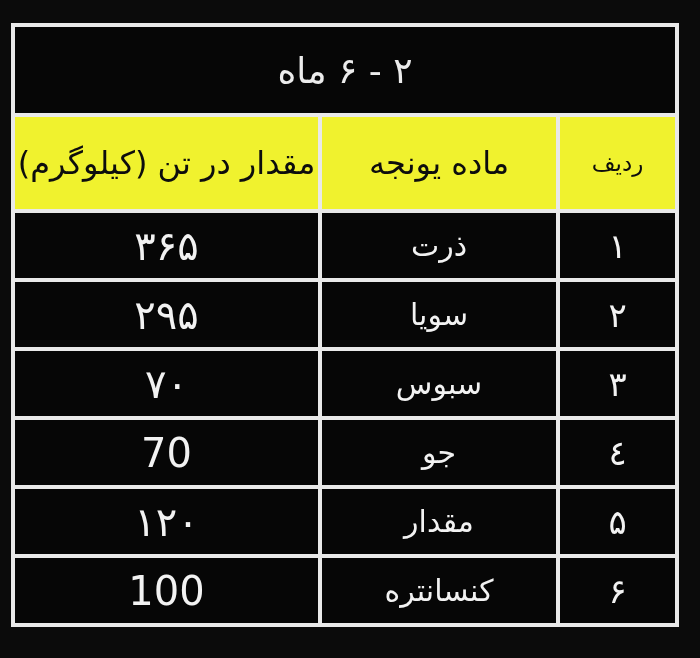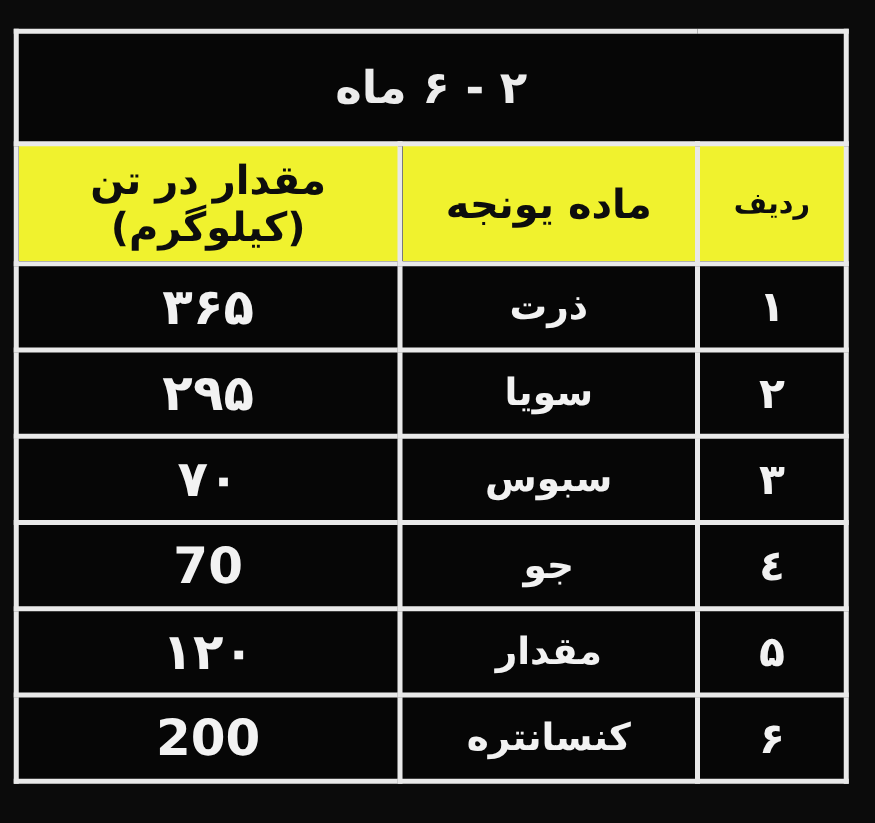--- a/index.html
+++ b/index.html
@@ -31,21 +31,21 @@
     width: 664px;
     height: 602px;
     border-collapse: collapse;
     table-layout: fixed;
     direction: rtl;
   }
   table.feed-table td, table.feed-table th {
     border: 4px solid var(--border-white);
     text-align: center;
     vertical-align: middle;
-    font-weight: bold;
+    font-weight: normal;
     overflow: hidden;
   }
   .title-cell {
     background: var(--cell-black);
     color: var(--title-text);
     font-size: 36px;
     height: 90px;
   }
   .header-row th {
     background: var(--header-yellow);
@@ -115,17 +115,17 @@
         <td class="cell-amount">70</td>
       </tr>
       <tr class="data-row">
         <td class="cell-num">۵</td>
         <td class="cell-item">مقدار</td>
         <td class="cell-amount">۱۲۰</td>
       </tr>
       <tr class="data-row">
         <td class="cell-num">۶</td>
         <td class="cell-item">کنسانتره</td>
-        <td class="cell-amount">200</td>
+        <td class="cell-amount">100</td>
       </tr>
     </tbody>
   </table>
 </div>
 
 </body></html>

